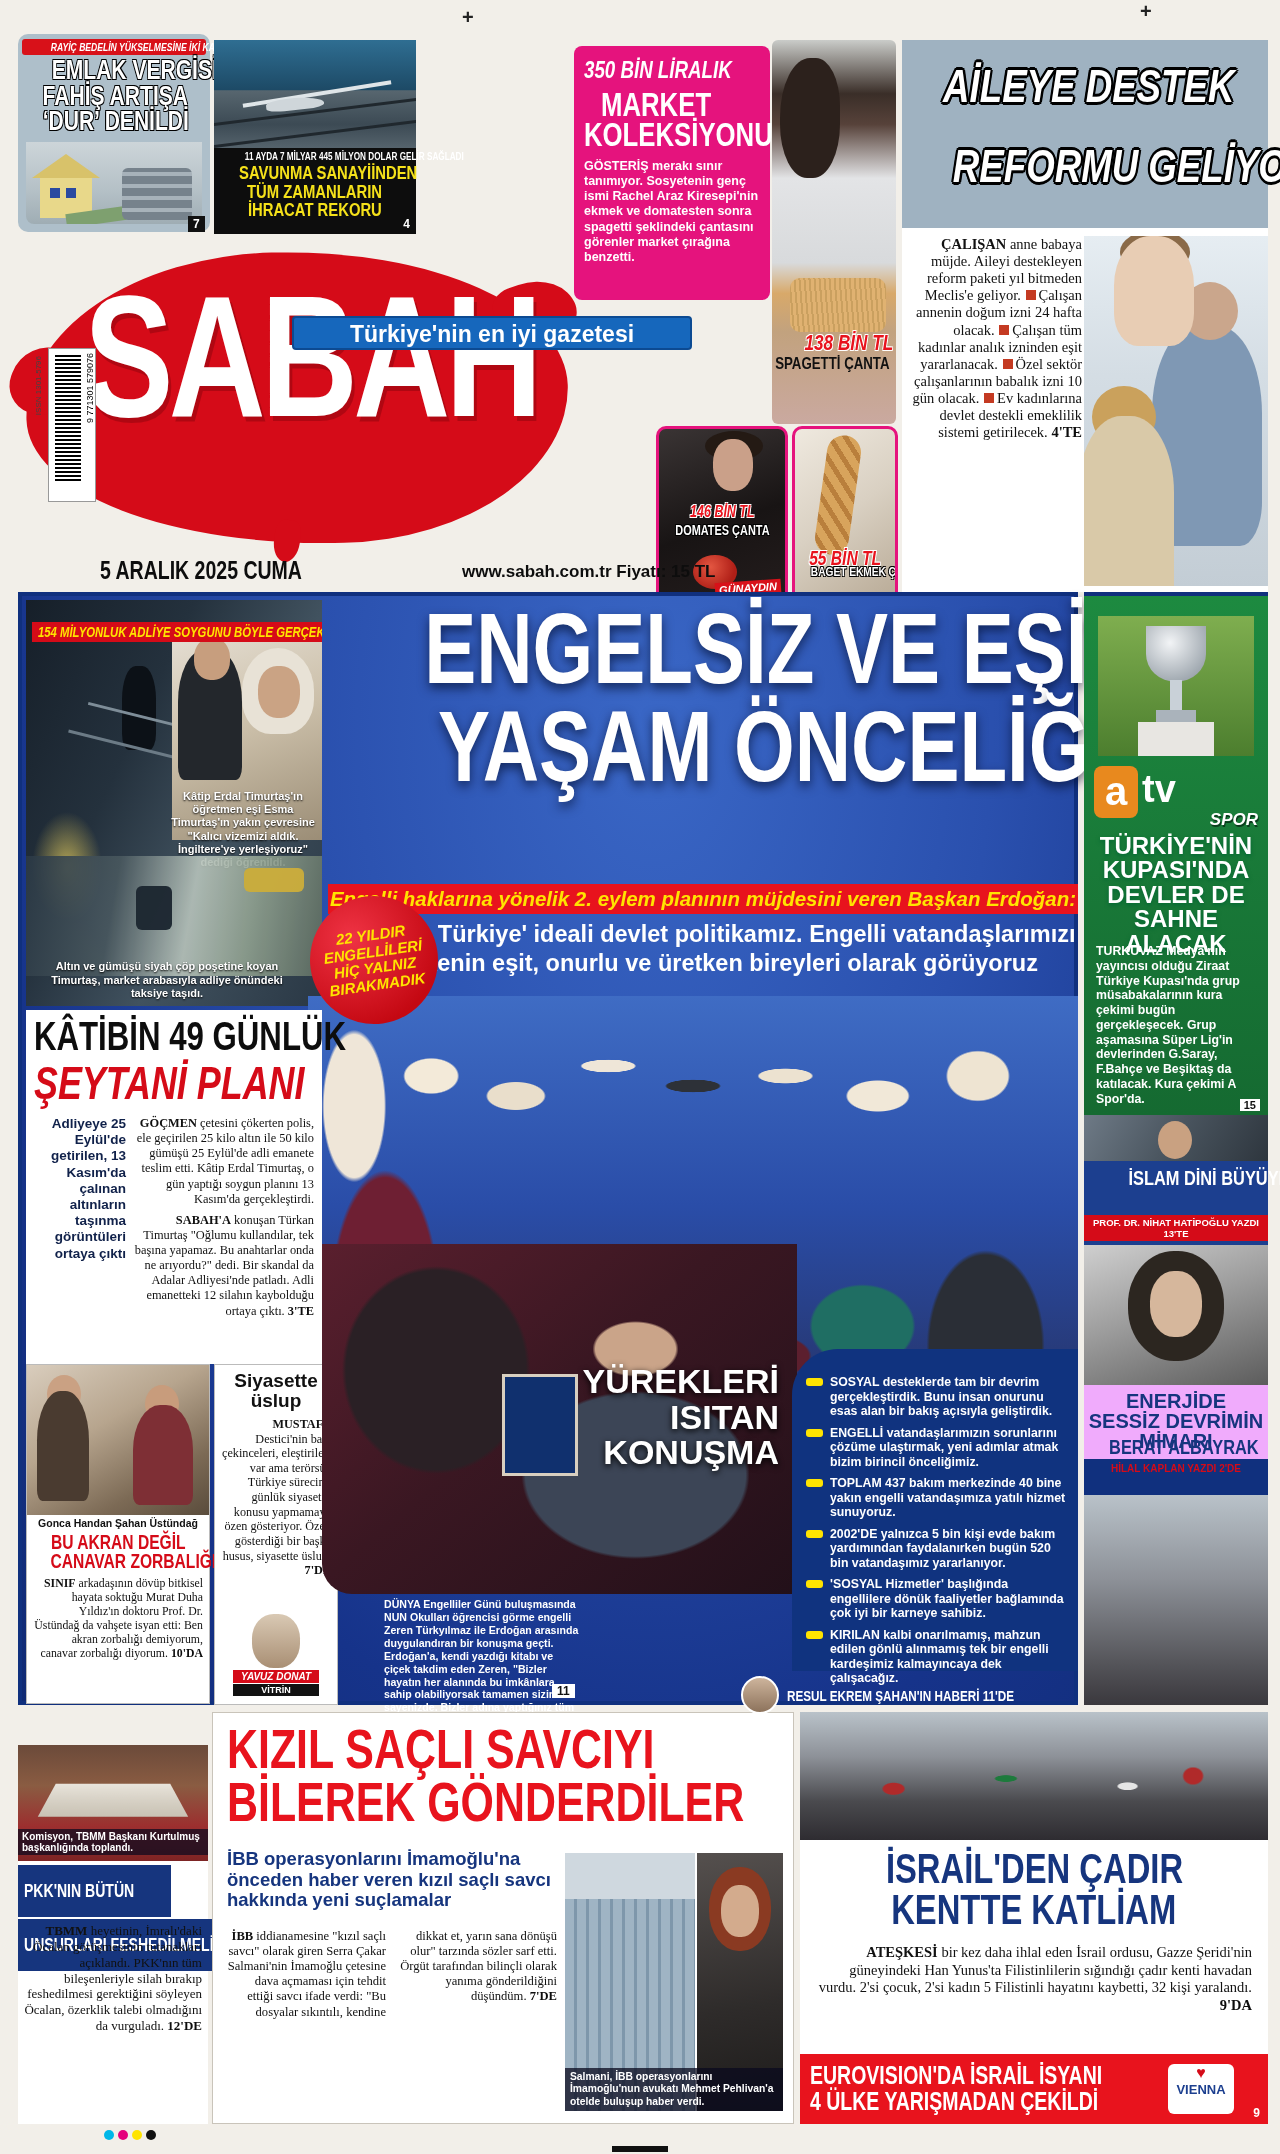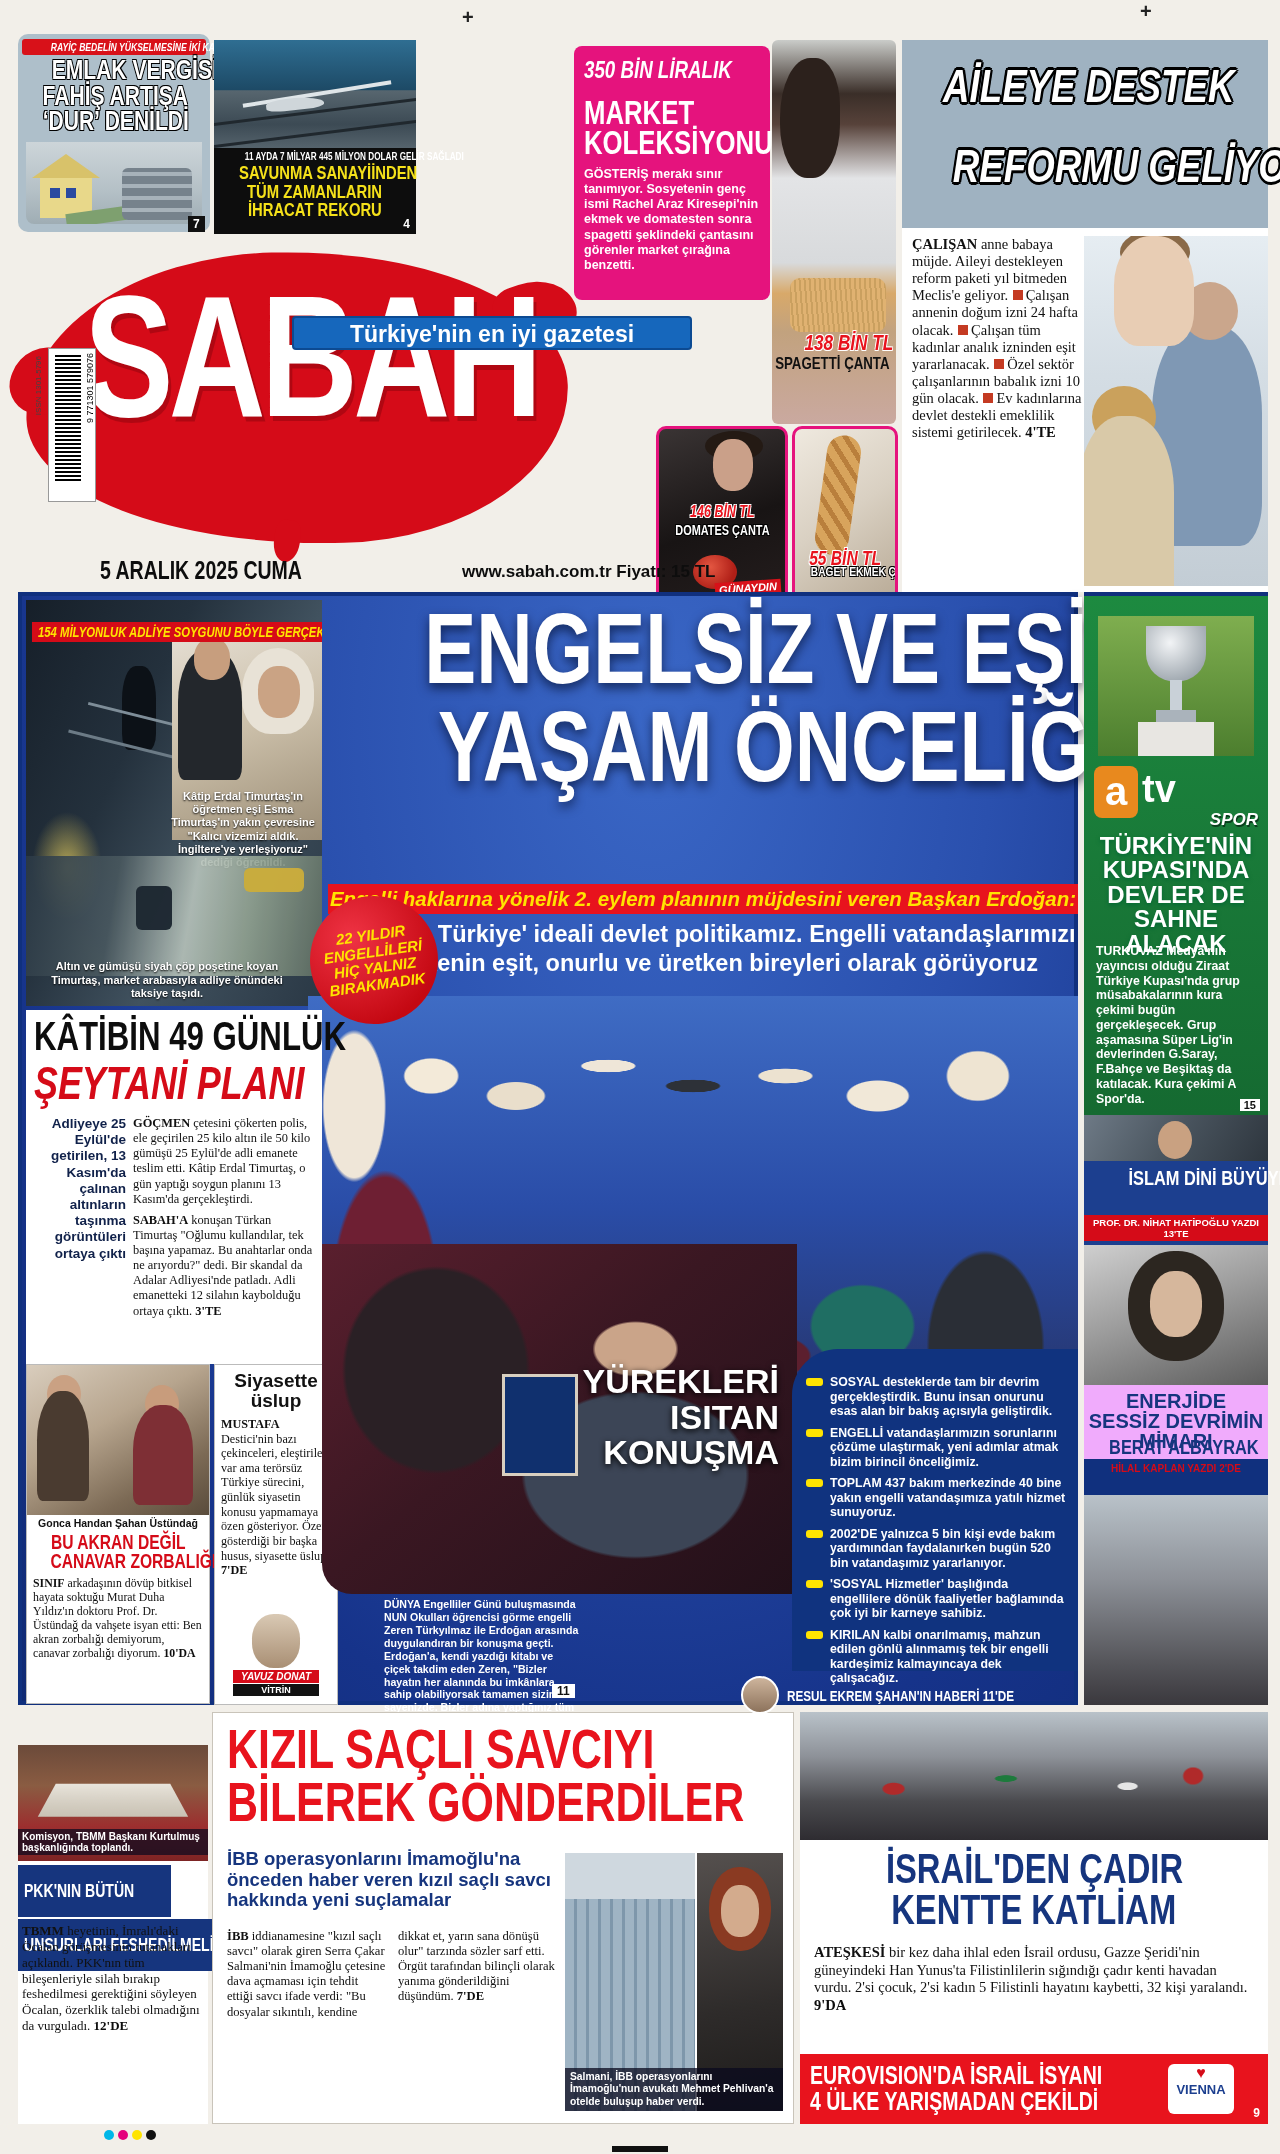--- a/index.html
+++ b/index.html
@@ -5,21 +5,21 @@
   html,body{margin:0;padding:0;background:#dedbd4;}
   .canvas{position:relative;width:1280px;height:2154px;background:#f2efe9;overflow:hidden;
           font-family:"Liberation Sans",sans-serif;color:#111;}
   .abs{position:absolute;}
   .ph{position:absolute;overflow:hidden;}
   .cx{display:inline-block;transform:scaleX(.78);transform-origin:0 50%;white-space:nowrap;}
   .cxc{display:inline-block;transform:scaleX(.78);transform-origin:50% 50%;white-space:nowrap;}
   .ow{text-shadow:-2px -2px 0 #000,2px -2px 0 #000,-2px 2px 0 #000,2px 2px 0 #000,0 3px 0 #000,0 -3px 0 #000,3px 0 0 #000,-3px 0 0 #000;}
   .ow1{text-shadow:-1px -1px 0 #000,1px -1px 0 #000,-1px 1px 0 #000,1px 1px 0 #000;}
   .oww{text-shadow:-1px -1px 0 #fff,1px -1px 0 #fff,-1px 1px 0 #fff,1px 1px 0 #fff;}
-  .serif{font-family:"Liberation Serif",serif;}
+  .serif{font-family:"Liberation Serif",serif;text-align:right;}
   .pagenum{display:inline-block;background:#111;color:#fff;font-weight:bold;font-size:12px;padding:1px 5px;}
   .reg{position:absolute;color:#222;font-size:20px;font-weight:bold;}
 
   
   #box-emlak{left:18px;top:34px;width:192px;height:198px;background:#aebfca;border-radius:10px;padding:5px 4px;box-sizing:border-box;}
   #box-emlak .kick{background:#d81119;color:#fff;font-style:italic;font-weight:bold;font-size:11px;text-align:center;border-radius:3px;padding:2px 1px;}
   #box-emlak .hl{color:#fff;font-weight:900;font-size:27px;line-height:.95;text-align:center;margin-top:3px;}
   #emlak-art{left:26px;top:142px;width:176px;height:82px;border-radius:0 0 8px 8px;
     background:linear-gradient(180deg,#cdd5d9 0%,#b4c0c6 60%,#9fadb4 100%);}
   #emlak-art .house{position:absolute;left:14px;bottom:6px;width:52px;height:40px;background:#e8d88a;}
@@ -34,21 +34,21 @@
     background:linear-gradient(180deg,#2f6e92 0%,#1d4a66 46%,#57666f 47%,#3c4a54 78%,#55636c 100%);}
   #savunma-photo .deckline{position:absolute;left:-10px;width:230px;height:3px;background:#20282e;transform:rotate(-7deg);}
   #savunma-photo .drone-wing{position:absolute;left:28px;top:52px;width:150px;height:4px;background:#dfe5e8;transform:rotate(-9deg);}
   #savunma-photo .drone-body{position:absolute;left:52px;top:58px;width:58px;height:12px;background:#cfd6da;border-radius:50% 80% 40% 40%;transform:rotate(-6deg);}
   #box-savunma .kick{position:absolute;left:0;top:110px;width:100%;text-align:center;color:#fff;font-weight:bold;font-size:10.5px;}
   #box-savunma .hl{position:absolute;left:0;top:124px;width:100%;text-align:center;color:#f5e11a;font-weight:900;font-size:19px;line-height:.98;}
   #box-savunma .pg{position:absolute;right:6px;bottom:3px;color:#fff;font-weight:bold;font-size:12px;}
 
   #box-market{left:574px;top:46px;width:196px;height:254px;background:#e5137d;border-radius:8px;padding:10px 10px;box-sizing:border-box;}
   #box-market .kick{color:#fff;font-style:italic;font-weight:900;font-size:24px;}
-  #box-market .hl{color:#fff;font-weight:900;font-size:33px;line-height:.92;margin-top:14px;}
+  #box-market .hl{color:#fff;font-weight:900;font-size:33px;line-height:.92;margin-top:6px;text-align:center;}
   #box-market .bd{color:#fff;font-weight:bold;font-size:12.5px;line-height:1.22;margin-top:8px;}
 
   #model-photo{left:772px;top:40px;width:124px;height:384px;border-radius:6px;
     background:linear-gradient(180deg,#caccc9 0%,#3a2e28 14%,#57423a 22%,#e3e4e6 36%,#d8dadc 58%,#d8a96a 66%,#c2a27e 76%,#caa9a0 100%);}
   #model-photo .hairblob{position:absolute;left:8px;top:18px;width:60px;height:120px;background:#2c211c;border-radius:50% 40% 45% 45%;}
   #model-photo .spag{position:absolute;left:18px;top:238px;width:96px;height:54px;border-radius:10px;
     background:repeating-linear-gradient(85deg,#e0b271 0 3px,#caa05f 3px 5px);}
   #spagetti-tag{left:756px;top:330px;width:150px;text-align:right;}
   #spagetti-tag .price{color:#e8131d;font-style:italic;font-weight:900;font-size:22px;}
   #spagetti-tag .lbl{color:#111;font-weight:900;font-size:17px;line-height:.95;}

